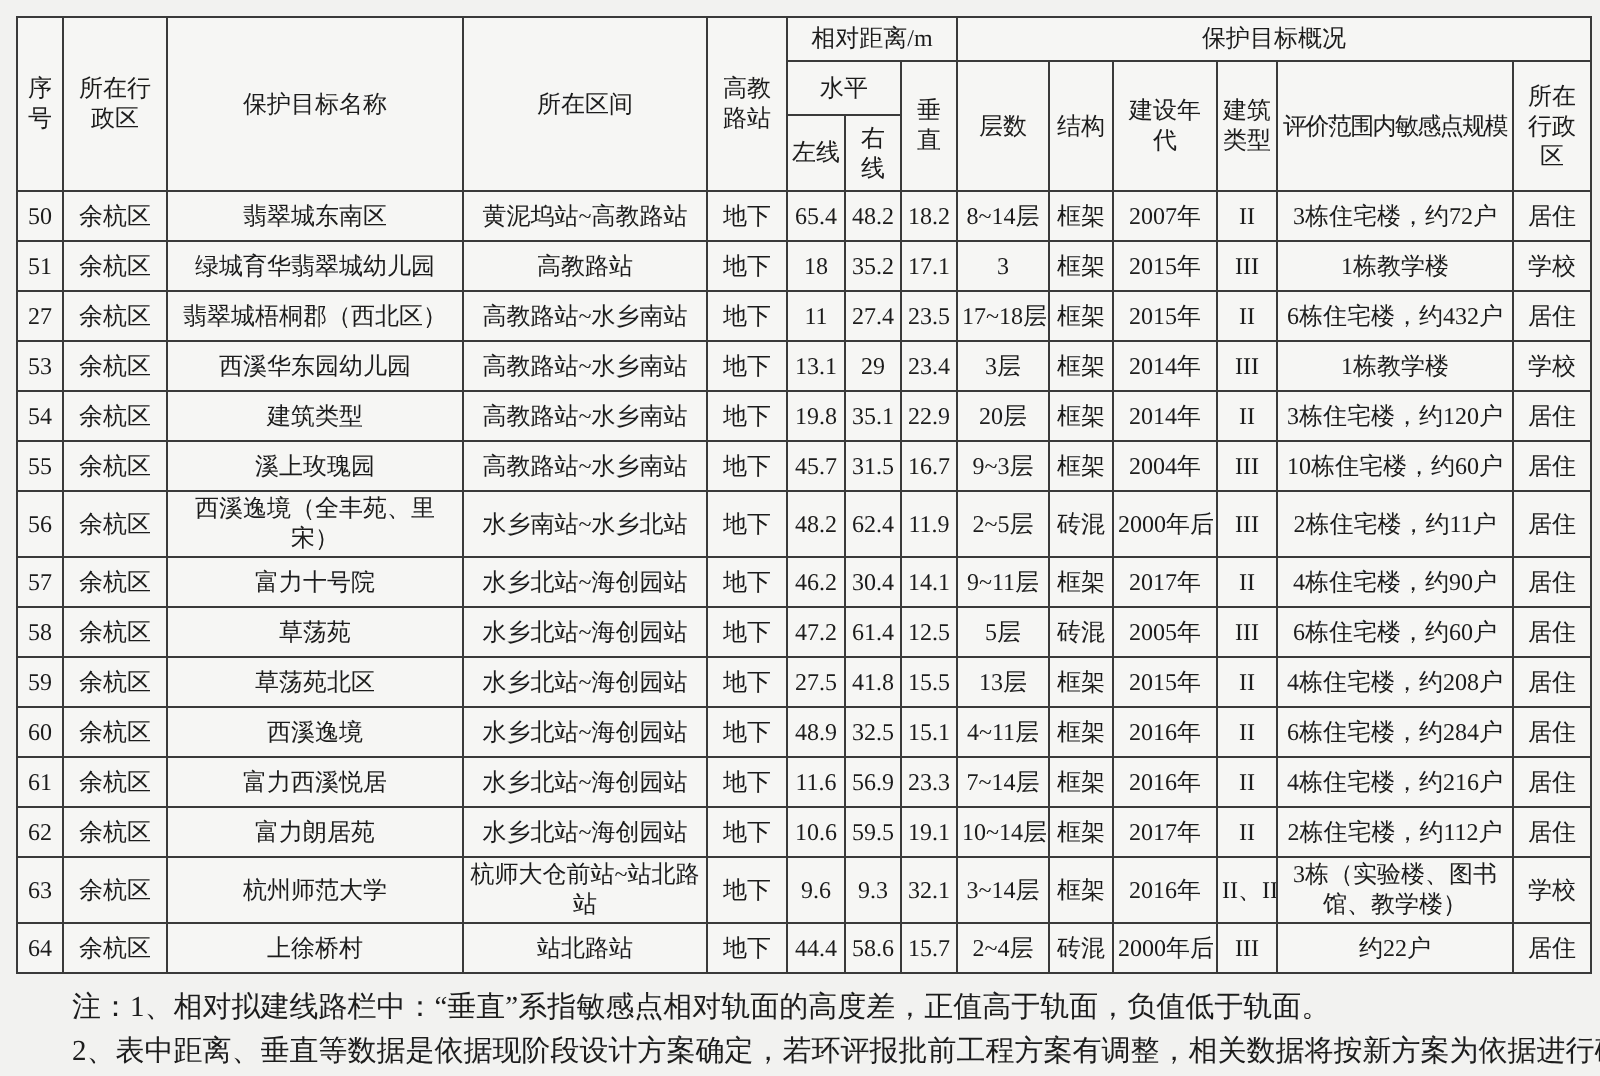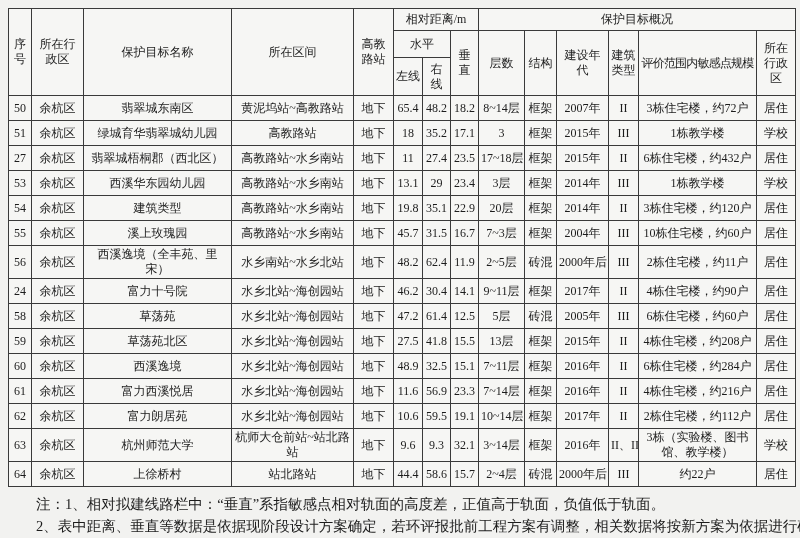--- a/index.html
+++ b/index.html
@@ -171,21 +171,21 @@
     </tr>
         <tr>
       <td>55</td>
       <td>余杭区</td>
       <td>溪上玫瑰园</td>
       <td>高教路站~水乡南站</td>
       <td>地下</td>
       <td class="nowrap">45.7</td>
       <td class="nowrap">31.5</td>
       <td class="nowrap">16.7</td>
-      <td class="nowrap">7~3层</td>
+      <td class="nowrap">9~3层</td>
       <td>框架</td>
       <td class="nowrap">2004年</td>
       <td class="nowrap">III</td>
       <td>10栋住宅楼，约60户</td>
       <td>居住</td>
     </tr>
         <tr>
       <td>56</td>
       <td>余杭区</td>
       <td>西溪逸境（全丰苑、里宋）</td>
@@ -195,21 +195,21 @@
       <td class="nowrap">62.4</td>
       <td class="nowrap">11.9</td>
       <td class="nowrap">2~5层</td>
       <td>砖混</td>
       <td class="nowrap">2000年后</td>
       <td class="nowrap">III</td>
       <td>2栋住宅楼，约11户</td>
       <td>居住</td>
     </tr>
         <tr>
-      <td>24</td>
+      <td>57</td>
       <td>余杭区</td>
       <td>富力十号院</td>
       <td>水乡北站~海创园站</td>
       <td>地下</td>
       <td class="nowrap">46.2</td>
       <td class="nowrap">30.4</td>
       <td class="nowrap">14.1</td>
       <td class="nowrap">9~11层</td>
       <td>框架</td>
       <td class="nowrap">2017年</td>
@@ -251,21 +251,21 @@
     </tr>
         <tr>
       <td>60</td>
       <td>余杭区</td>
       <td>西溪逸境</td>
       <td>水乡北站~海创园站</td>
       <td>地下</td>
       <td class="nowrap">48.9</td>
       <td class="nowrap">32.5</td>
       <td class="nowrap">15.1</td>
-      <td class="nowrap">7~11层</td>
+      <td class="nowrap">4~11层</td>
       <td>框架</td>
       <td class="nowrap">2016年</td>
       <td class="nowrap">II</td>
       <td>6栋住宅楼，约284户</td>
       <td>居住</td>
     </tr>
         <tr>
       <td>61</td>
       <td>余杭区</td>
       <td>富力西溪悦居</td>

